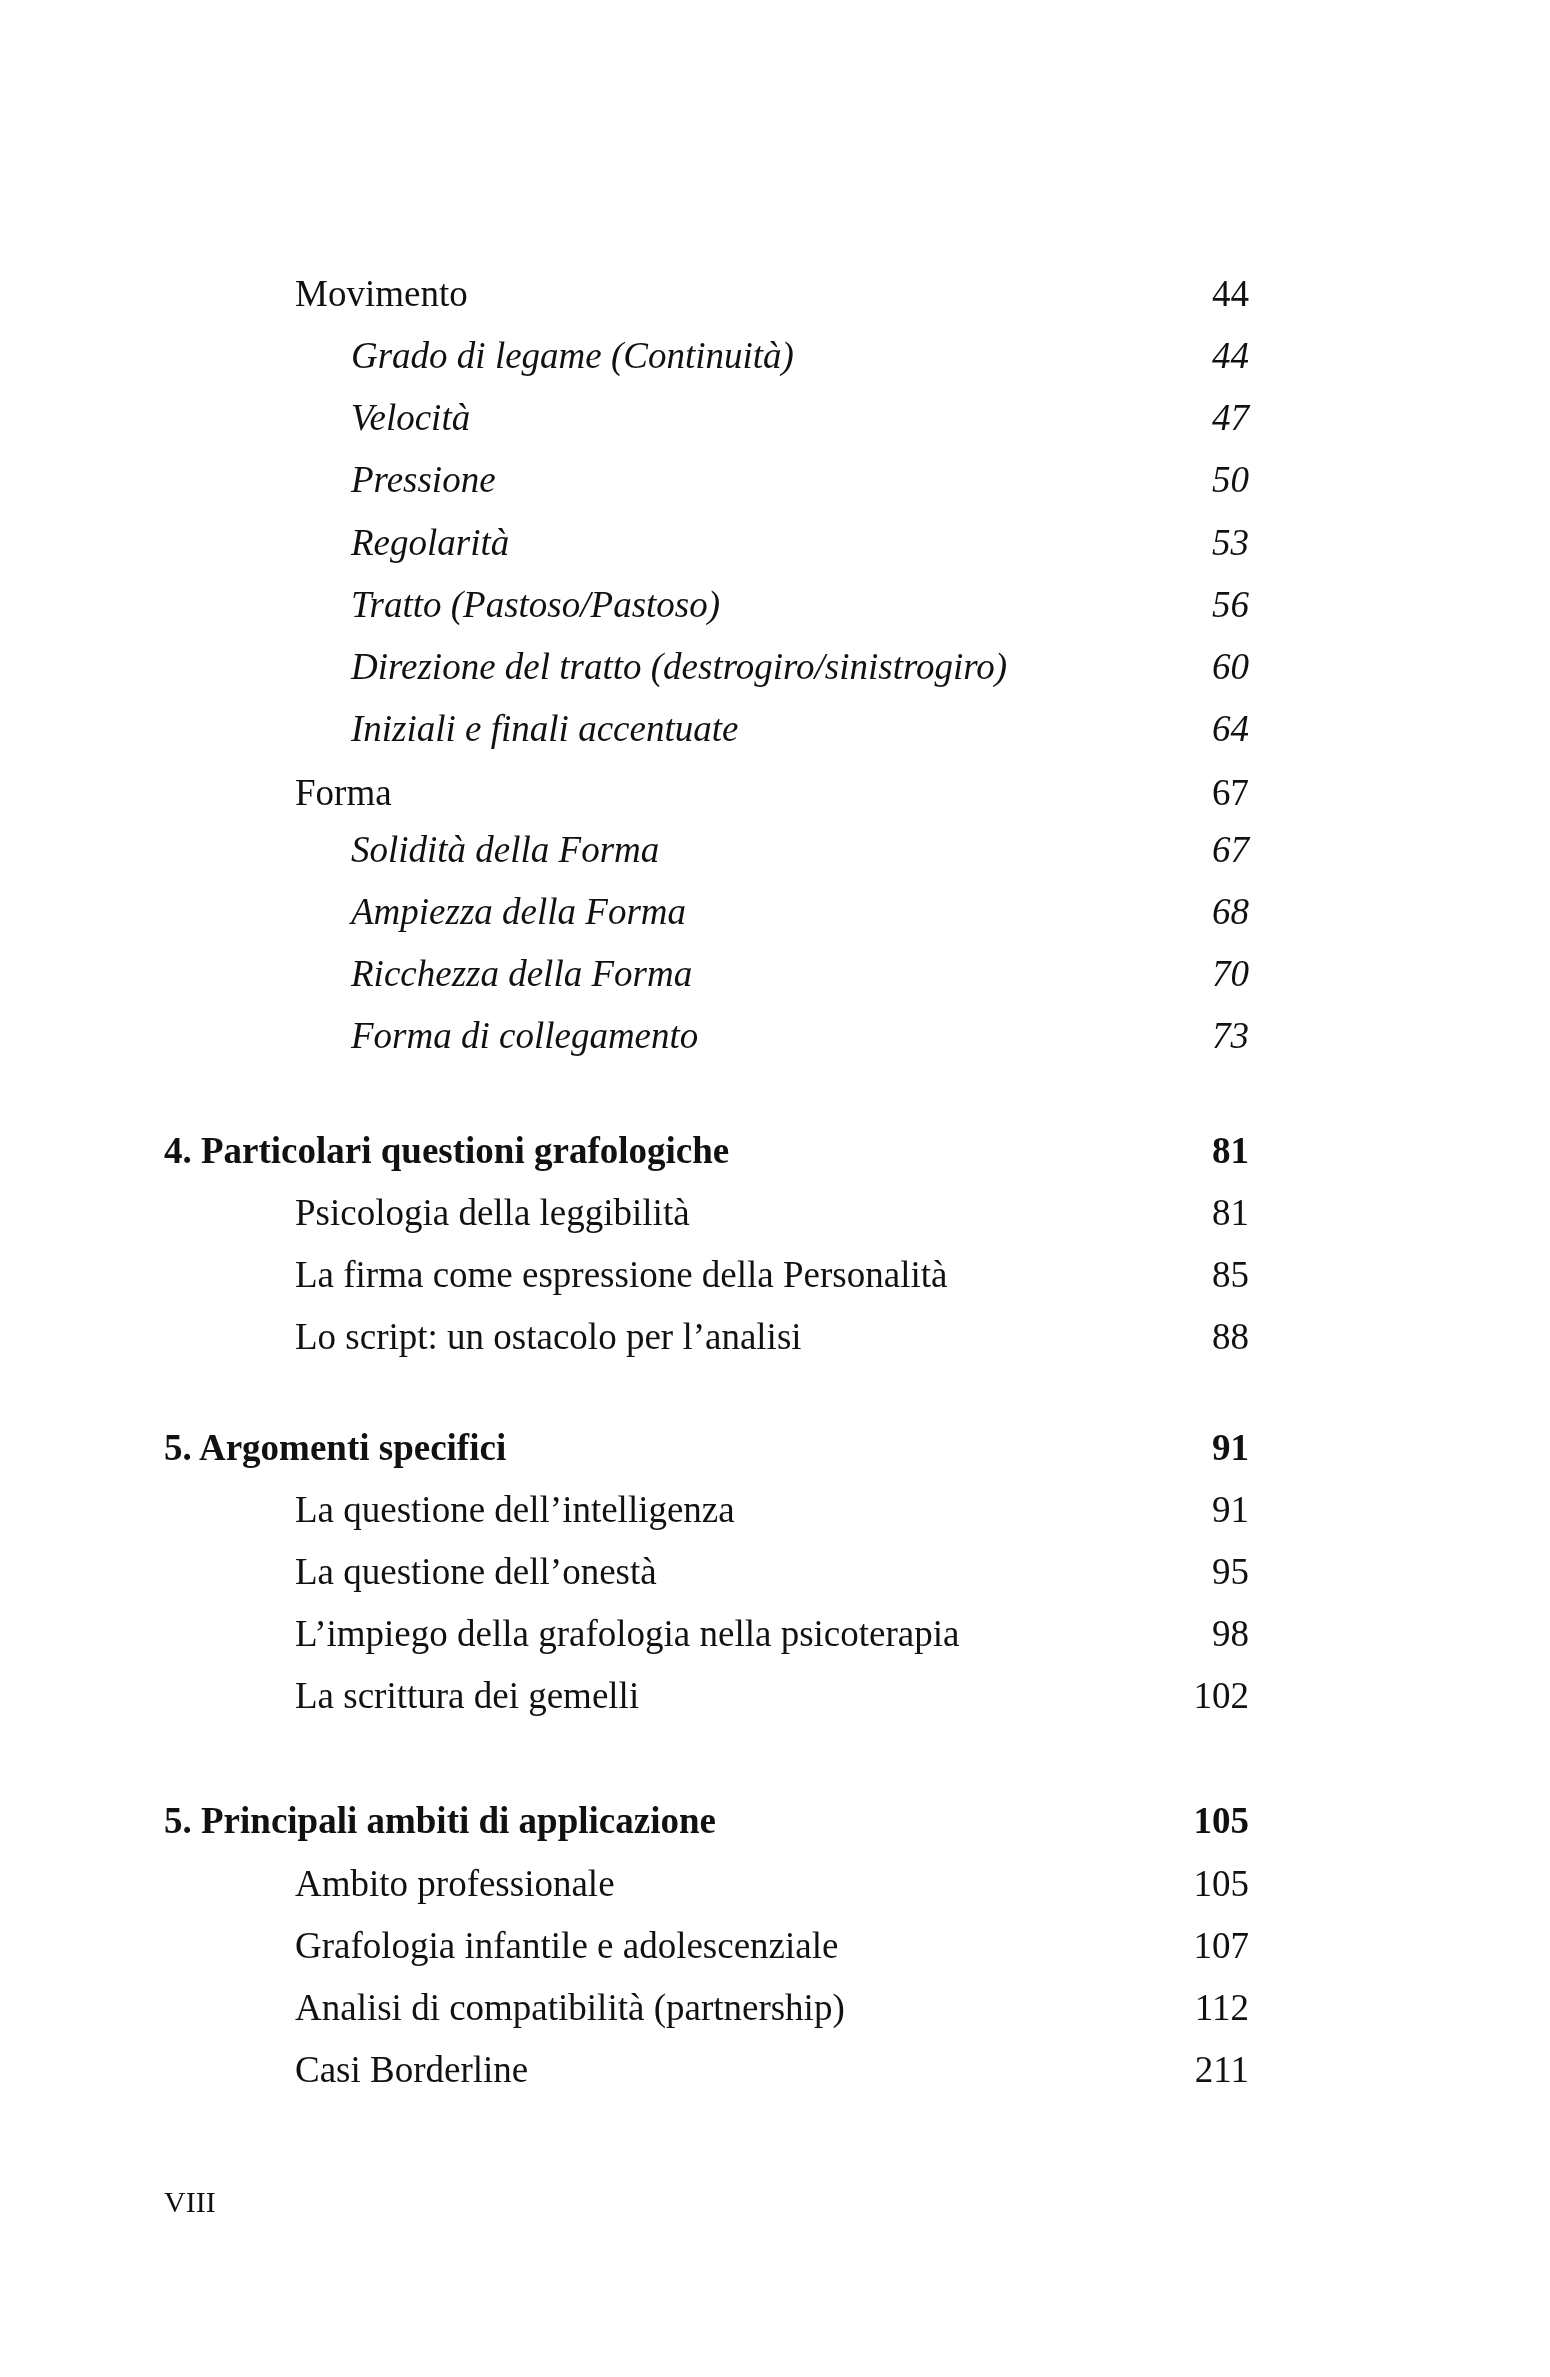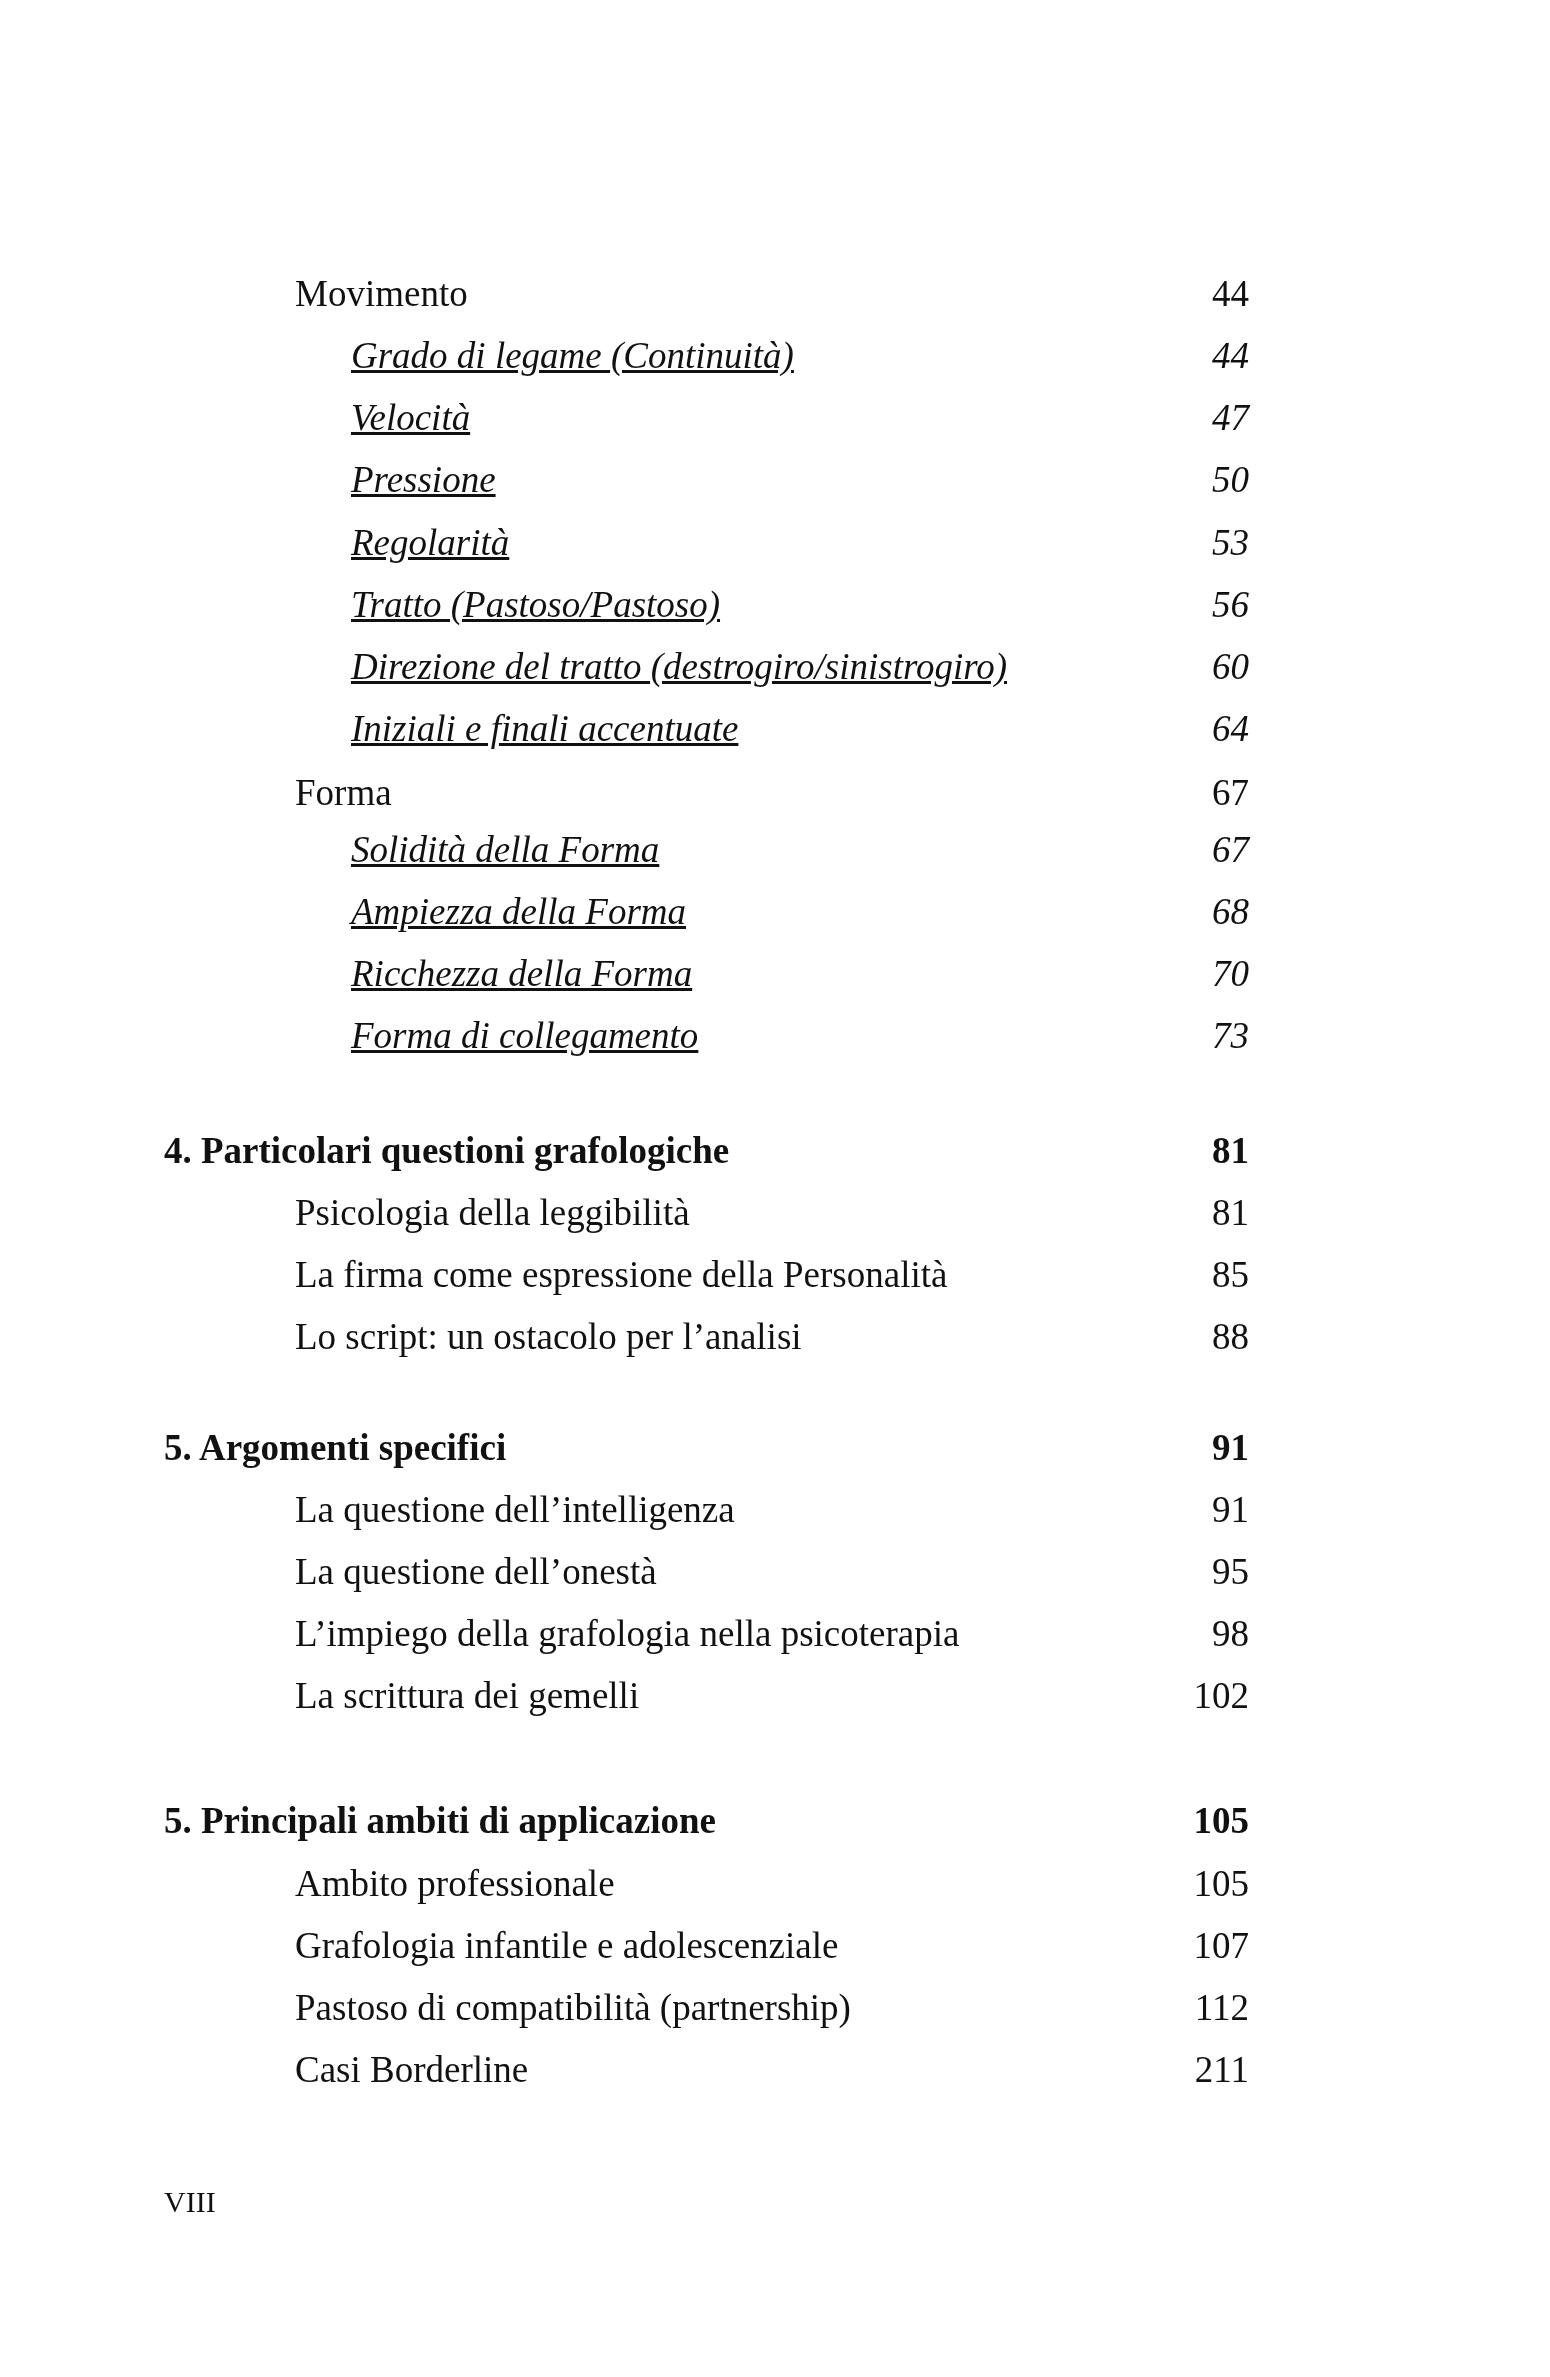--- a/index.html
+++ b/index.html
@@ -4,21 +4,21 @@
 <style>
   html, body { margin: 0; padding: 0; background: #ffffff; }
   body { width: 1550px; height: 2377px; position: relative; overflow: hidden;
          font-family: "Liberation Serif", "DejaVu Serif", serif; color: #111111; }
   .row { position: absolute; left: 0; width: 1550px; height: 53px; font-size: 37px; line-height: 53px; }
   .row .label { position: absolute; white-space: nowrap; }
   .row .page { position: absolute; right: 301px; text-align: left; white-space: nowrap; }
   .lvl0 .label { left: 164px; font-weight: bold; }
   .lvl0 .page { font-weight: bold; }
   .lvl1 .label { left: 295px; }
-  .lvl2 .label { left: 351px; font-style: italic; text-decoration: underline; }
+  .lvl2 .label { left: 351px; font-style: italic; }
   .lvl2 .page { font-style: italic; }
   .folio { position: absolute; left: 164px; top: 2180px; font-size: 30px; line-height: 44px; }
 </style>
 </head>
 <body>
 
 <div>
   <div class="row lvl1" style="top:267px">
     <span class="label">Movimento</span>
     <span class="page">44</span>
@@ -116,21 +116,21 @@
   </div>
   <div class="row lvl1" style="top:1857px">
     <span class="label">Ambito professionale</span>
     <span class="page">105</span>
   </div>
   <div class="row lvl1" style="top:1919px">
     <span class="label">Grafologia infantile e adolescenziale</span>
     <span class="page">107</span>
   </div>
   <div class="row lvl1" style="top:1981px">
-    <span class="label">Pastoso di compatibilità (partnership)</span>
+    <span class="label">Analisi di compatibilità (partnership)</span>
     <span class="page">112</span>
   </div>
   <div class="row lvl1" style="top:2043px">
     <span class="label">Casi Borderline</span>
     <span class="page">211</span>
   </div>
 </div>
 
 <div class="folio">VIII</div>
 

